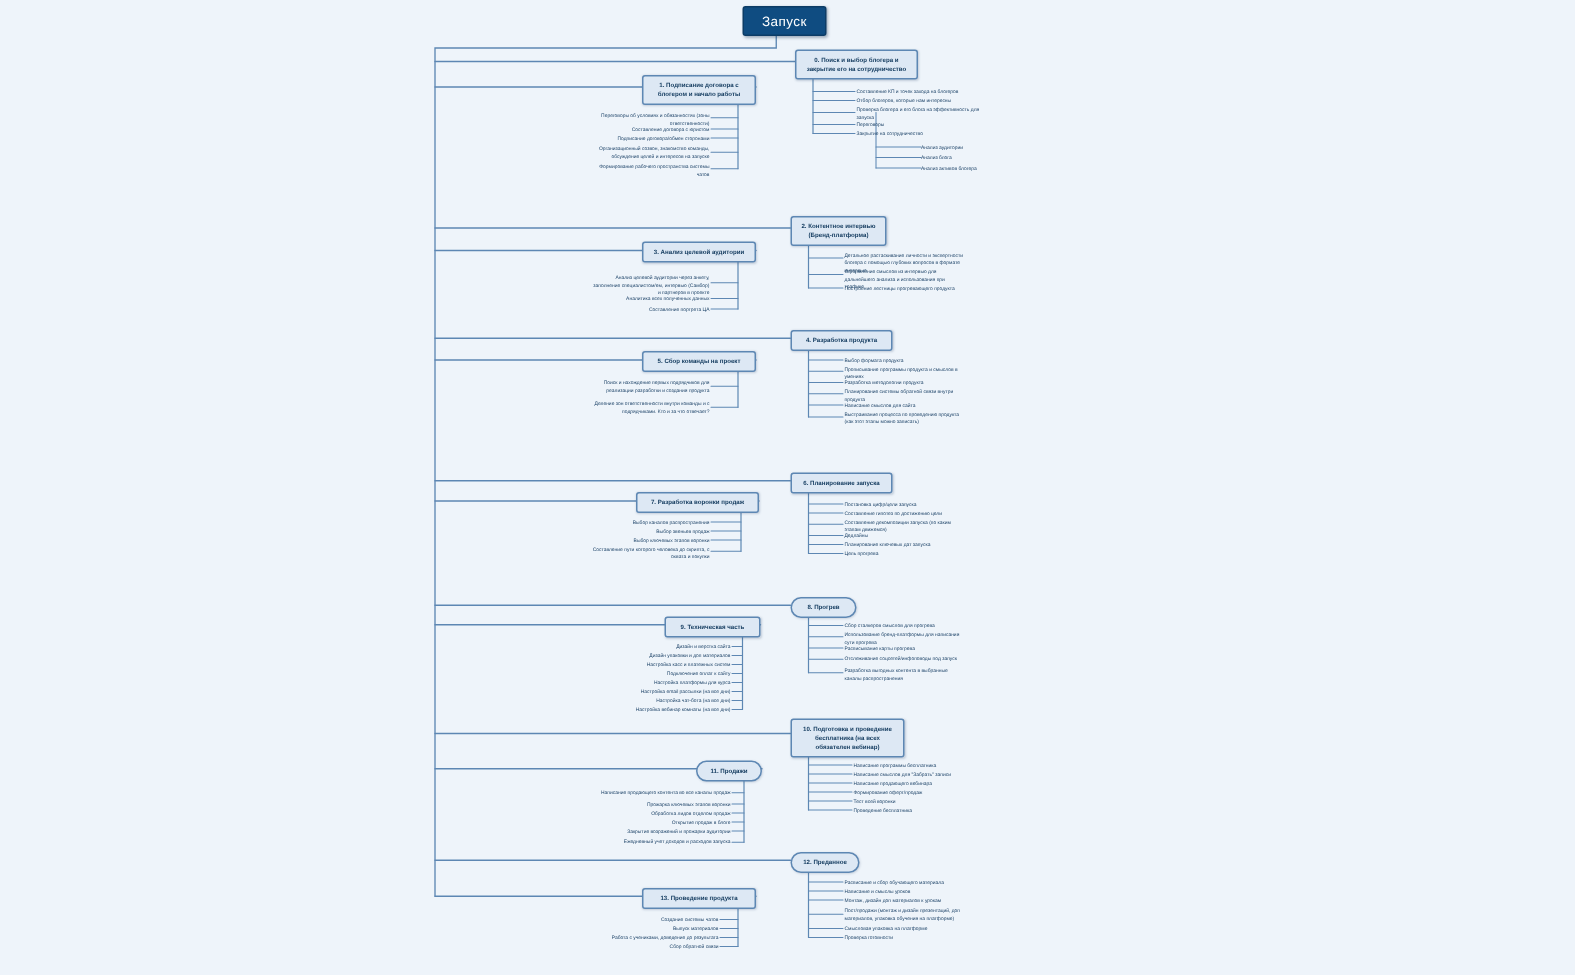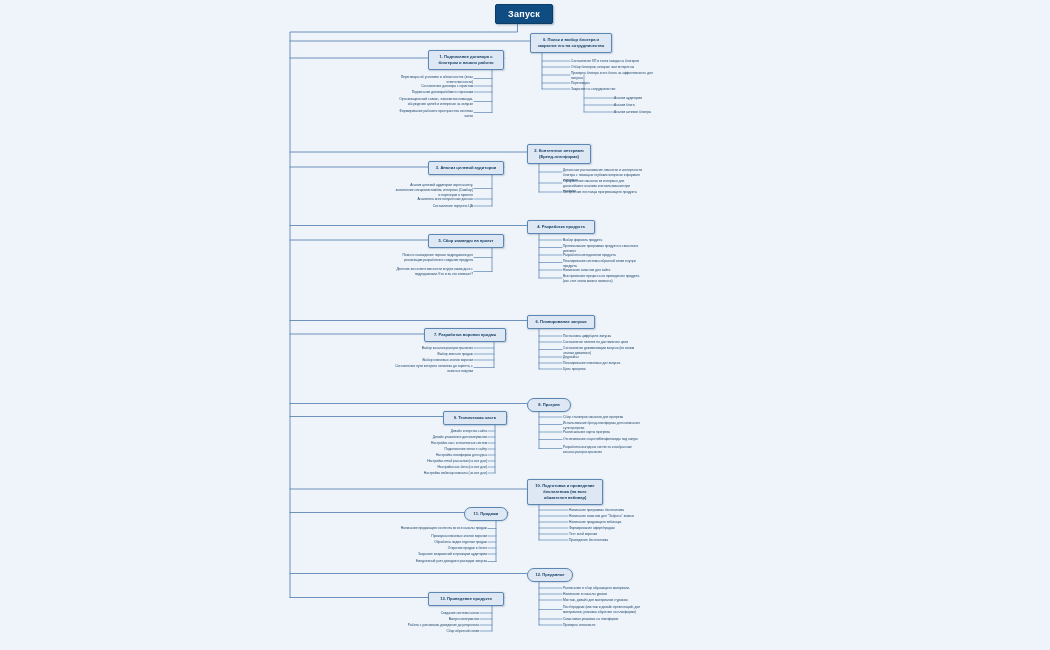--- a/index.html
+++ b/index.html
@@ -24,21 +24,21 @@
   
   .node {
     position: absolute;
     z-index: 3;
   }
   .root {
     background: #0f4c81;
     border: 1px solid #0c3c66;
     color: #ffffff;
     font-size: 9px;
-    font-weight: bold;
+    font-weight: normal;
     text-align: center;
     padding: 4px 12px;
     border-radius: 2px;
     box-shadow: 1px 1px 2px rgba(20,50,80,0.35);
     letter-spacing: 0.3px;
   }
   .branch {
     background: #dde8f4;
     border: 1px solid #5d87b3;
     color: #123a5e;

